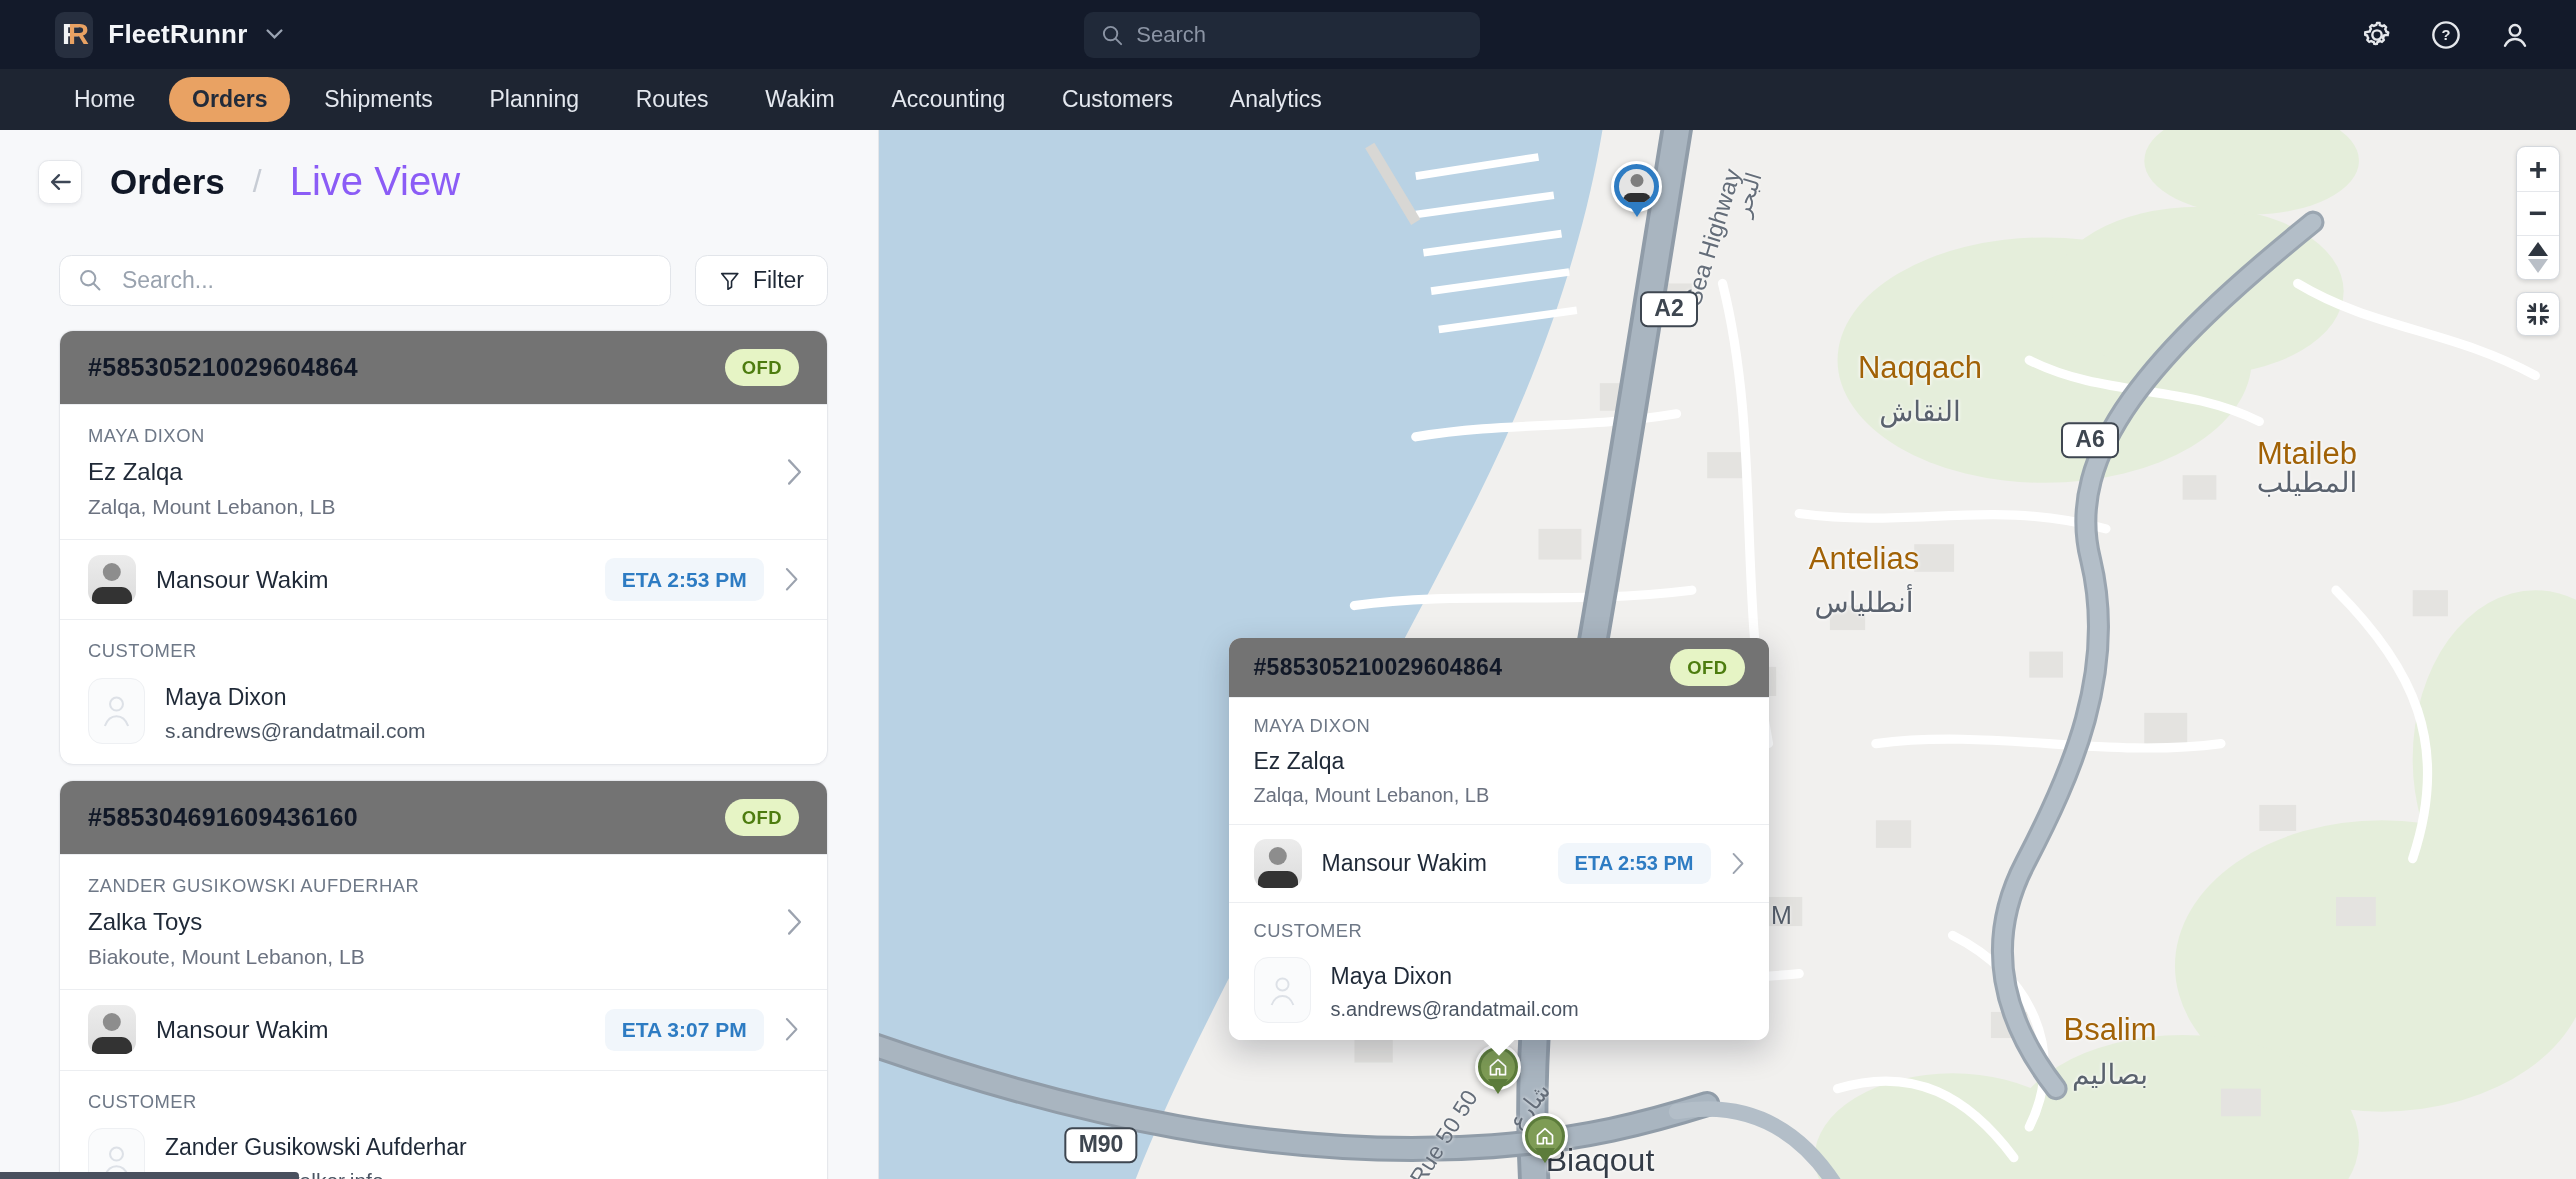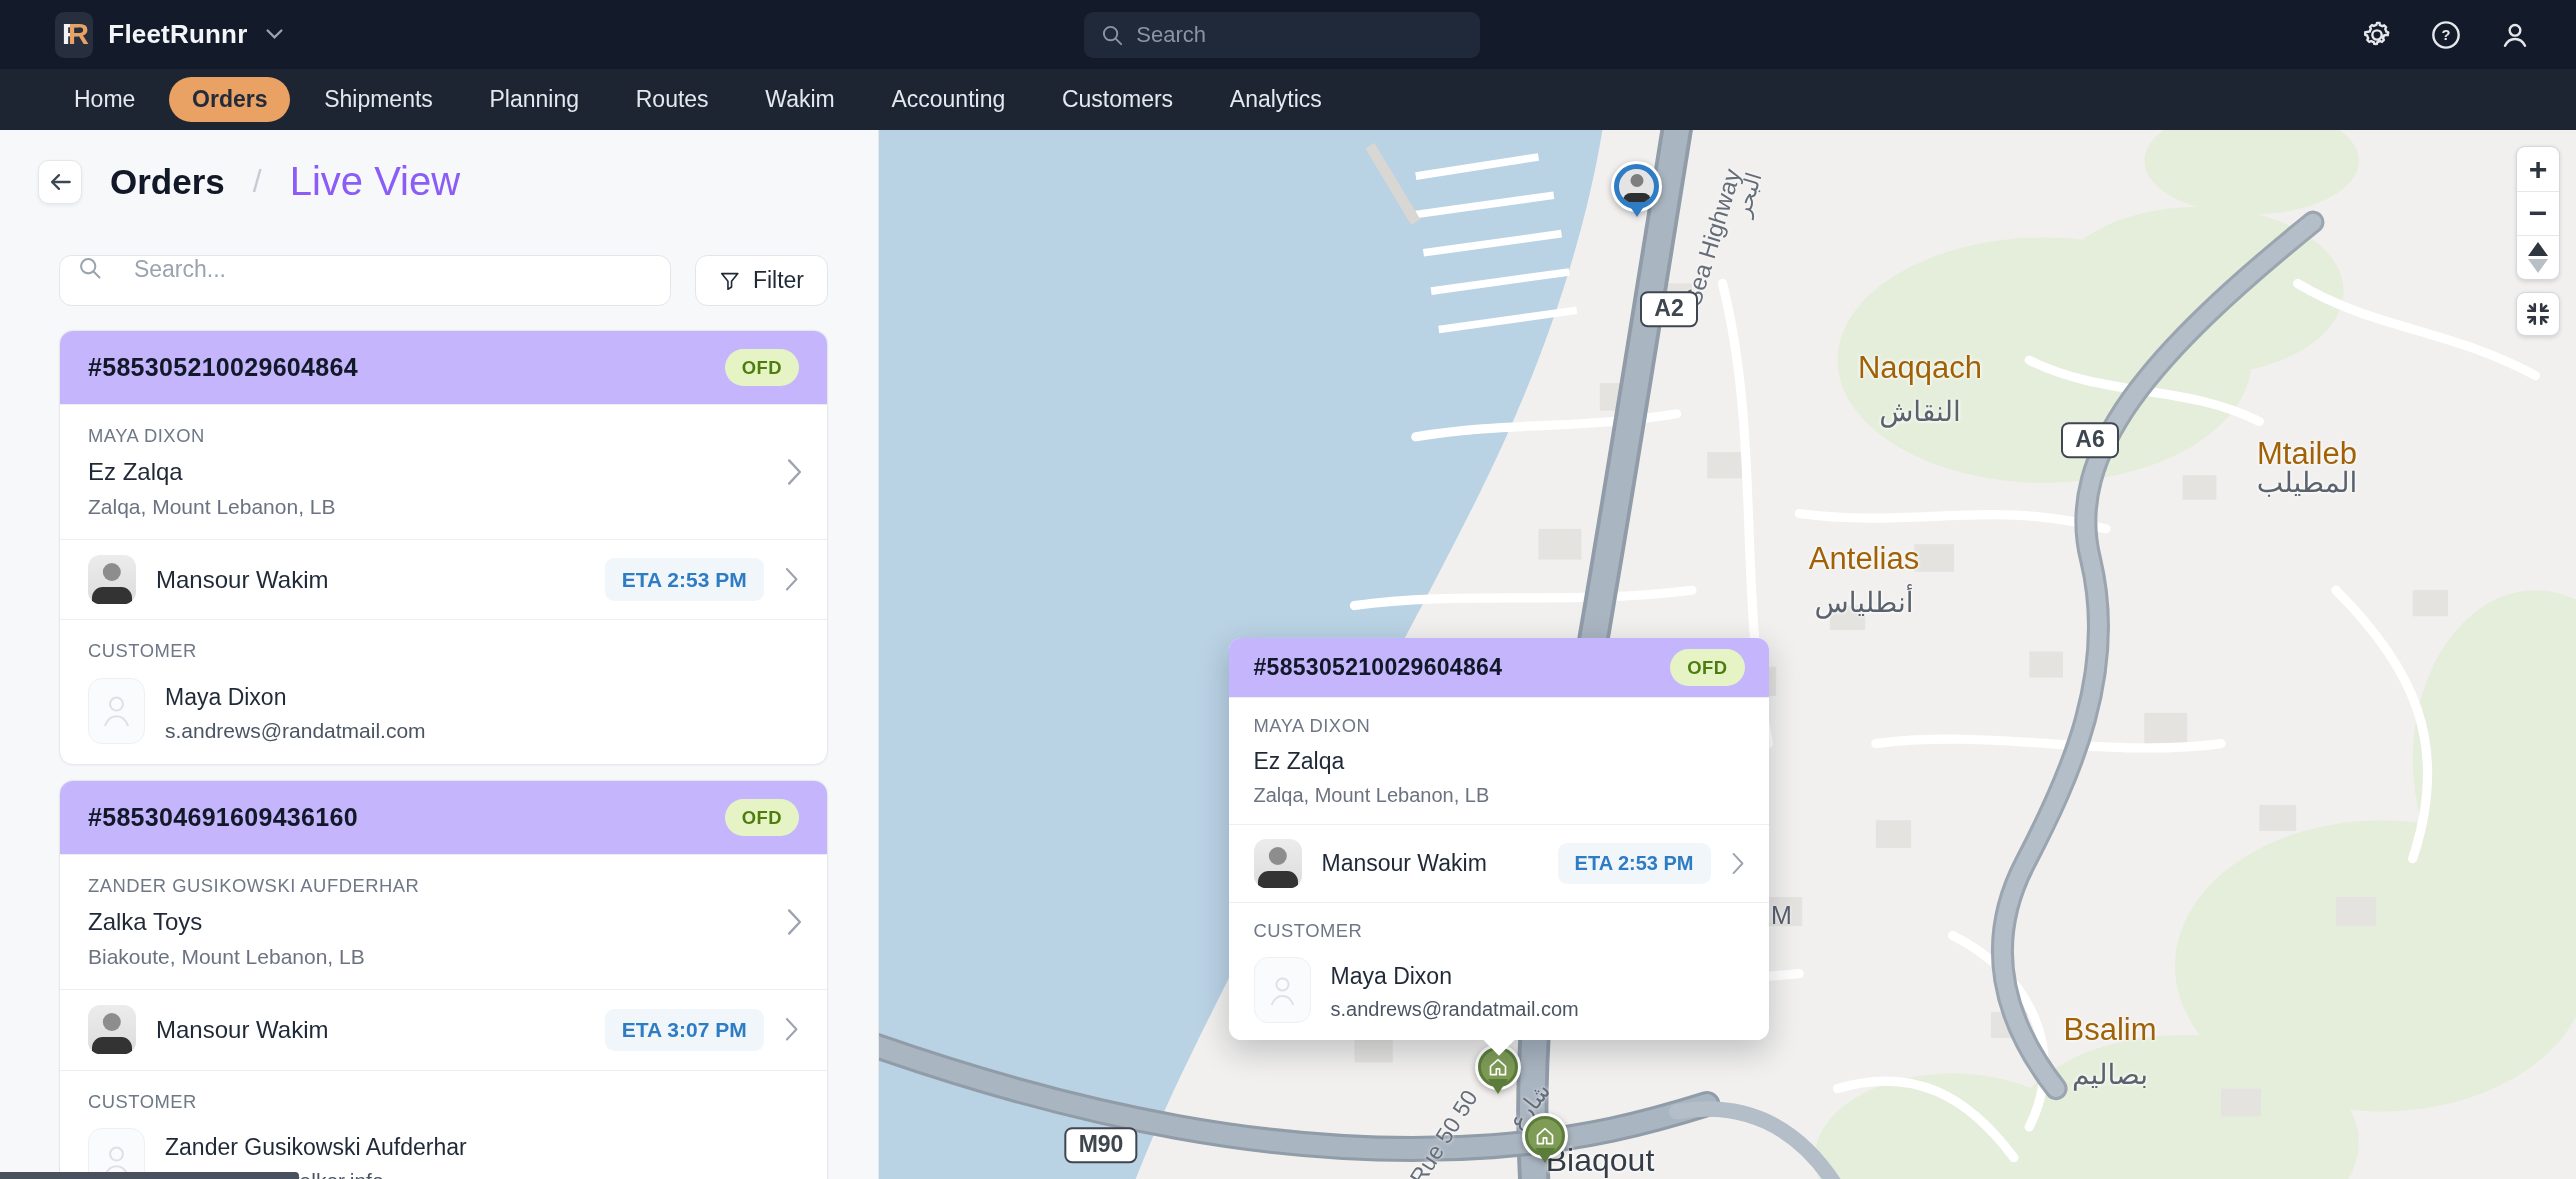--- a/index.html
+++ b/index.html
@@ -30,29 +30,29 @@
 
   
   .crumb-row { display:flex; align-items:center; margin:29px 0 0 38px; gap:28px; }
   .back-btn { width:44px; height:44px; background:#fff; border:0.8px solid #E5E7EB; border-radius:10.7px; display:flex; align-items:center; justify-content:center; box-shadow:0 1.5px 3.8px rgba(16,24,40,.06); cursor:pointer; }
   .crumb-title { font-size:35px; font-weight:600; color:#111827; }
   .crumb-sep { font-size:32px; color:#C7CCD4; font-weight:400; }
   .crumb-live { font-size:40px; font-weight:500; color:#8b5cf6; }
 
   
   .tools-row { display:flex; align-items:center; margin:51px 50px 0 59px; gap:24.5px; }
-  .panel-search { flex:1; height:51px; background:#fff; border:0.8px solid #E2E5EA; border-radius:12.3px; display:flex; align-items:flex-start; padding:0 18.4px; gap:31px; }
+  .panel-search { flex:1; height:51px; background:#fff; border:0.8px solid #E2E5EA; border-radius:12.3px; display:flex; align-items:center; padding:0 18.4px; gap:19px; }
   .panel-search input { flex:1; border:none; outline:none; font-size:23px; color:#374151; font-family:"Liberation Sans",sans-serif; background:transparent; }
   .panel-search input::placeholder { color:#9AA3AF; }
   .filter-btn { height:51px; padding:0 23px; background:#fff; border:0.8px solid #E2E5EA; border-radius:12.3px; display:flex; align-items:center; gap:12.3px; font-size:23px; color:#1F2937; cursor:pointer; }
 
   
   .card { margin:24px 50px 0 59px; background:#fff; border:0.8px solid #E6E8EC; border-radius:14px; overflow:hidden; box-shadow:0 0.8px 2.3px rgba(16,24,40,.04); }
   .card + .card { margin-top:15.3px; }
-  .card-head { height:74px; background:#c4b5fd; border-bottom:0.8px solid #ECEEF1; display:flex; align-items:center; justify-content:space-between; padding:0 28px; }
+  .card-head { height:74px; background:#737373; border-bottom:0.8px solid #ECEEF1; display:flex; align-items:center; justify-content:space-between; padding:0 28px; }
   .order-id { font-size:25px; font-weight:700; color:#111827; letter-spacing:0.3px; }
   .badge-ofd { background:#E6F4C5; color:#4D7C0F; font-size:18.4px; font-weight:700; letter-spacing:0.5px; padding:7.7px 17px; border-radius:766px; }
   .sec { position:relative; padding:20px 28px; }
   .sec + .sec { border-top:0.8px solid #ECEEF1; }
   .lbl-upper { font-size:18.4px; color:#6E7887; letter-spacing:0.5px; margin-bottom:10.7px; }
   .pickup-title { font-size:24px; font-weight:500; color:#1F2937; margin-bottom:9.2px; }
   .pickup-addr { font-size:21px; color:#6B7280; }
   .chev-right { position:absolute; right:24.5px; top:50%; transform:translateY(-50%); }
   .driver-row { display:flex; align-items:center; gap:20px; padding:15.3px 28px; }
   .avatar-photo { width:48px; height:49px; border-radius:12.3px; background:linear-gradient(#ECECEC,#DCDCDC); position:relative; overflow:hidden; flex:none; }

